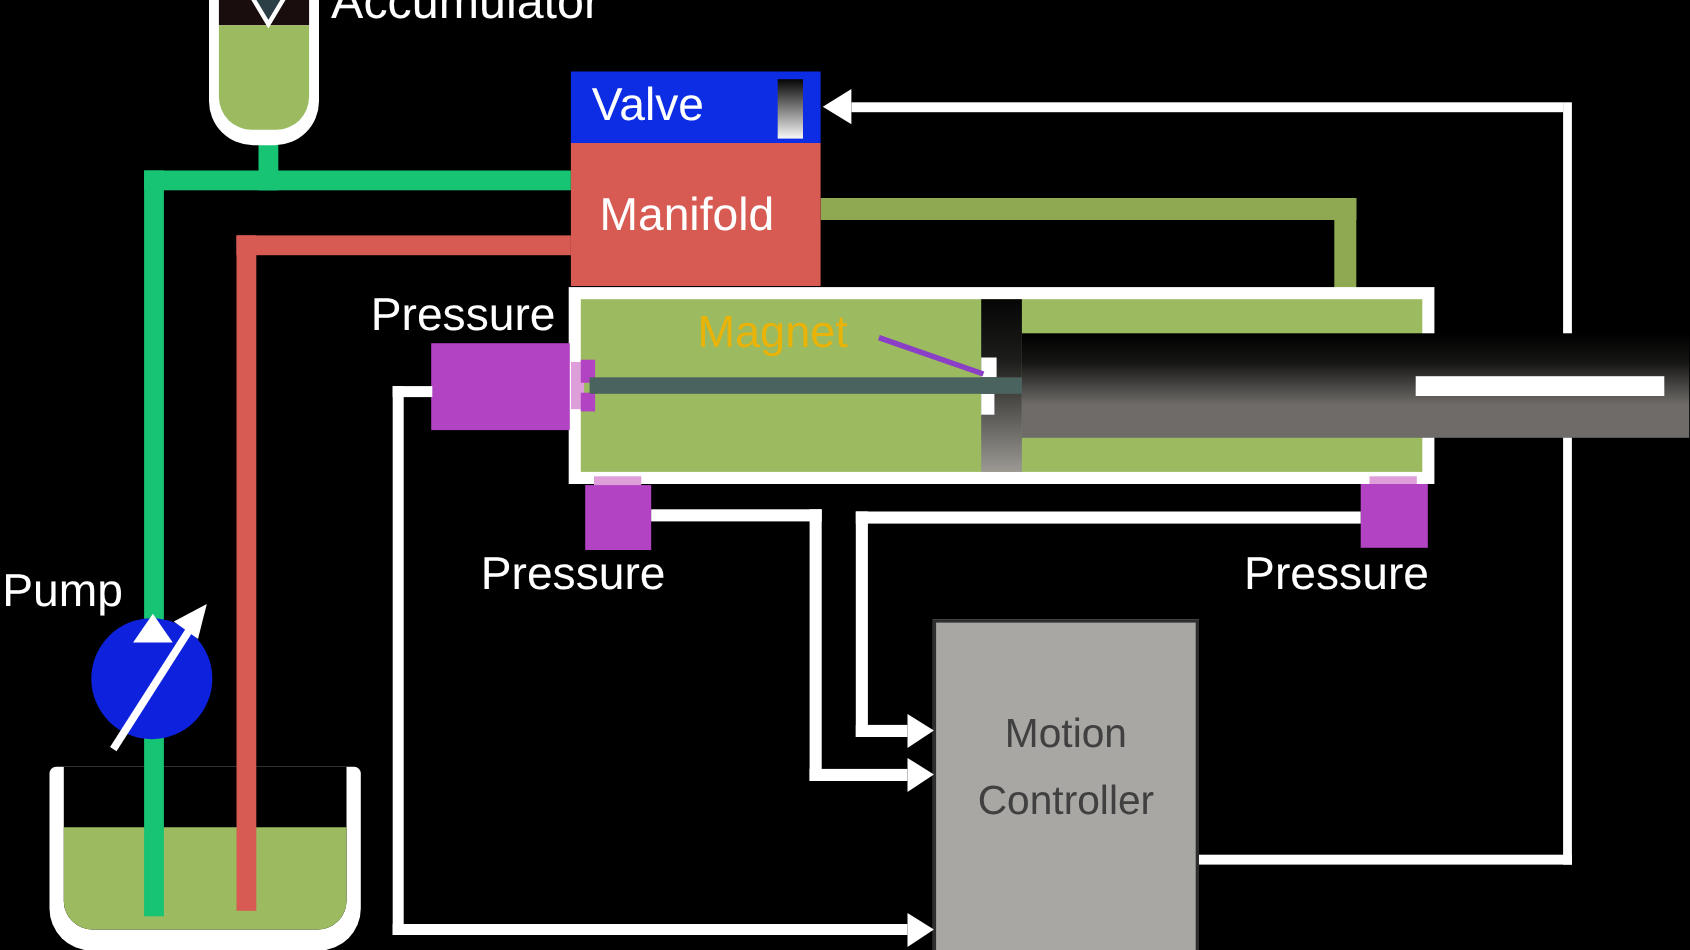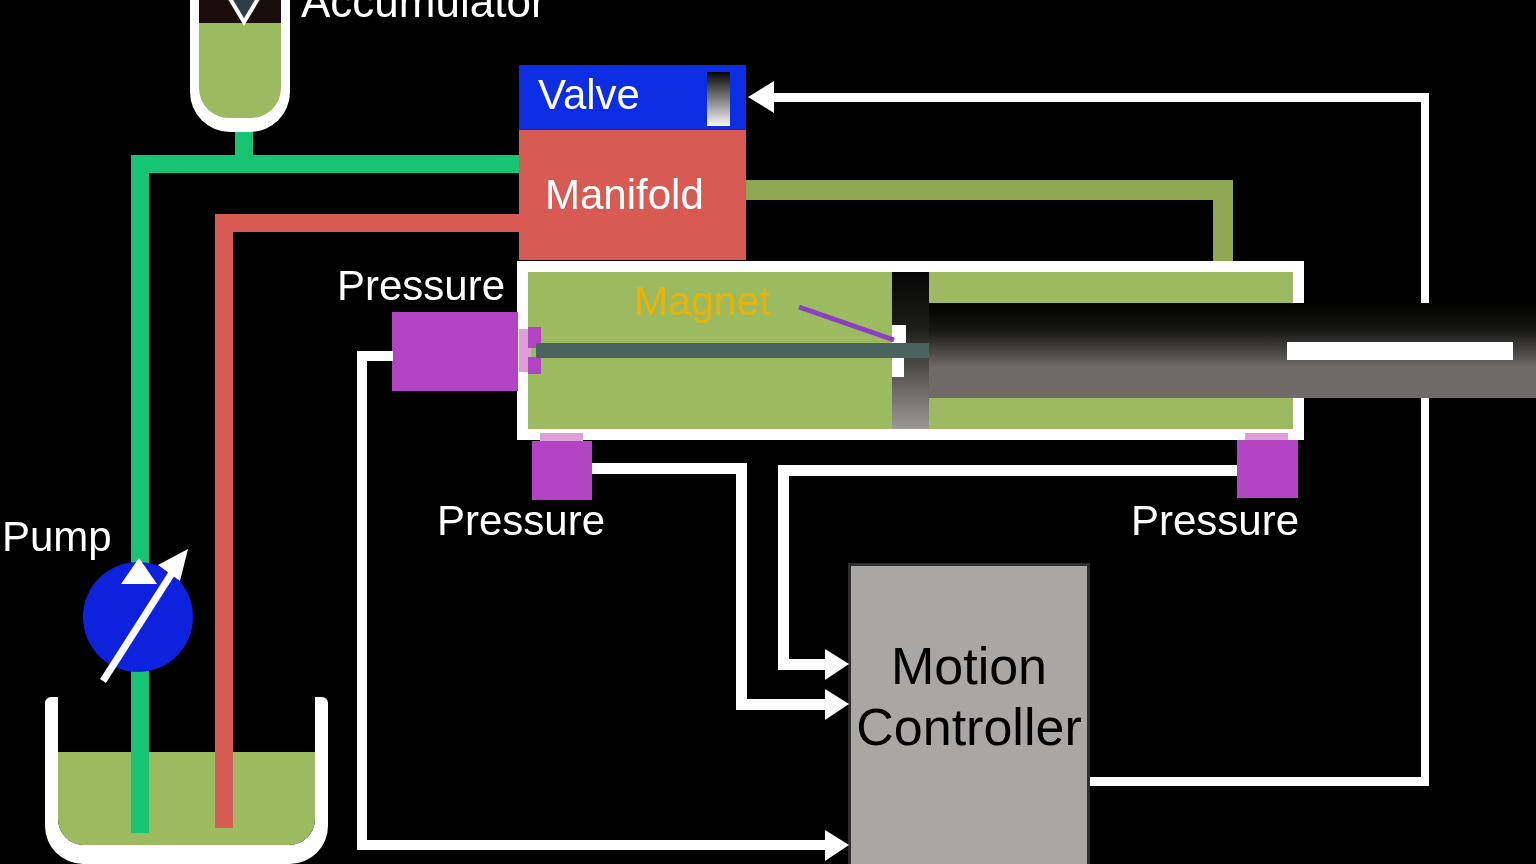--- a/index.html
+++ b/index.html
@@ -79,21 +79,21 @@
   #pressure-right-body{left:1237px;top:440px;width:61px;height:58px;}
 
   
   #pump-circle{left:83px;top:562px;width:110px;height:110px;border-radius:50%;
     background:var(--pump-blue,#0e22de);z-index:4;}
 
   
   #motion-controller{left:848px;top:563px;width:242px;height:312px;box-sizing:border-box;
     background:var(--controller-gray,#a9a7a4);border:3px solid #2e2e2e;z-index:6;}
   #motion-controller .mc-text{position:absolute;left:0;right:0;top:70px;text-align:center;
-    font-size:52px;line-height:61px;color:#000000;}
+    font-size:37px;line-height:61px;color:#404040;}
 
   
   #overlay{position:absolute;left:0;top:0;width:1536px;height:864px;z-index:7;}
   .wline{fill:var(--line-white,#fff);}
   .wstroke{stroke:var(--line-white,#fff);}
 
   
   .lbl{position:absolute;color:#fff;font-size:42px;z-index:11;white-space:nowrap;line-height:1.1;}
   #lbl-accumulator{left:301px;top:-22px;font-size:44px;}
   #lbl-valve{left:538px;top:72px;}

